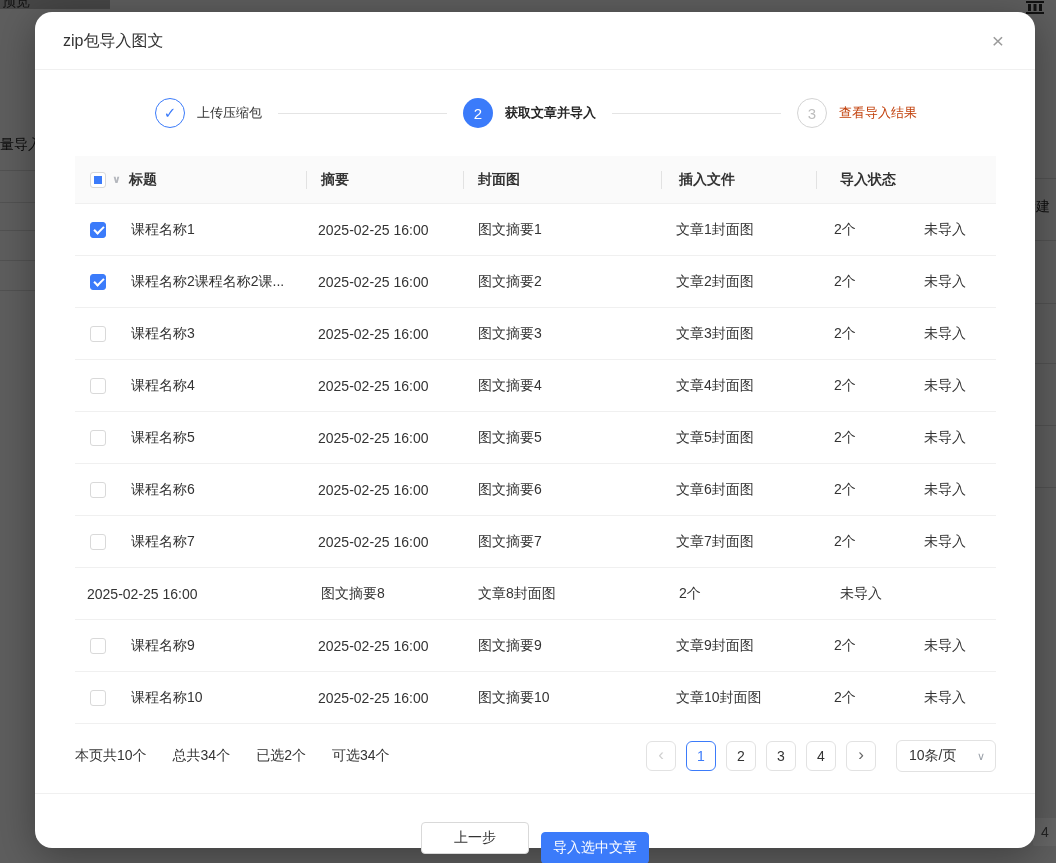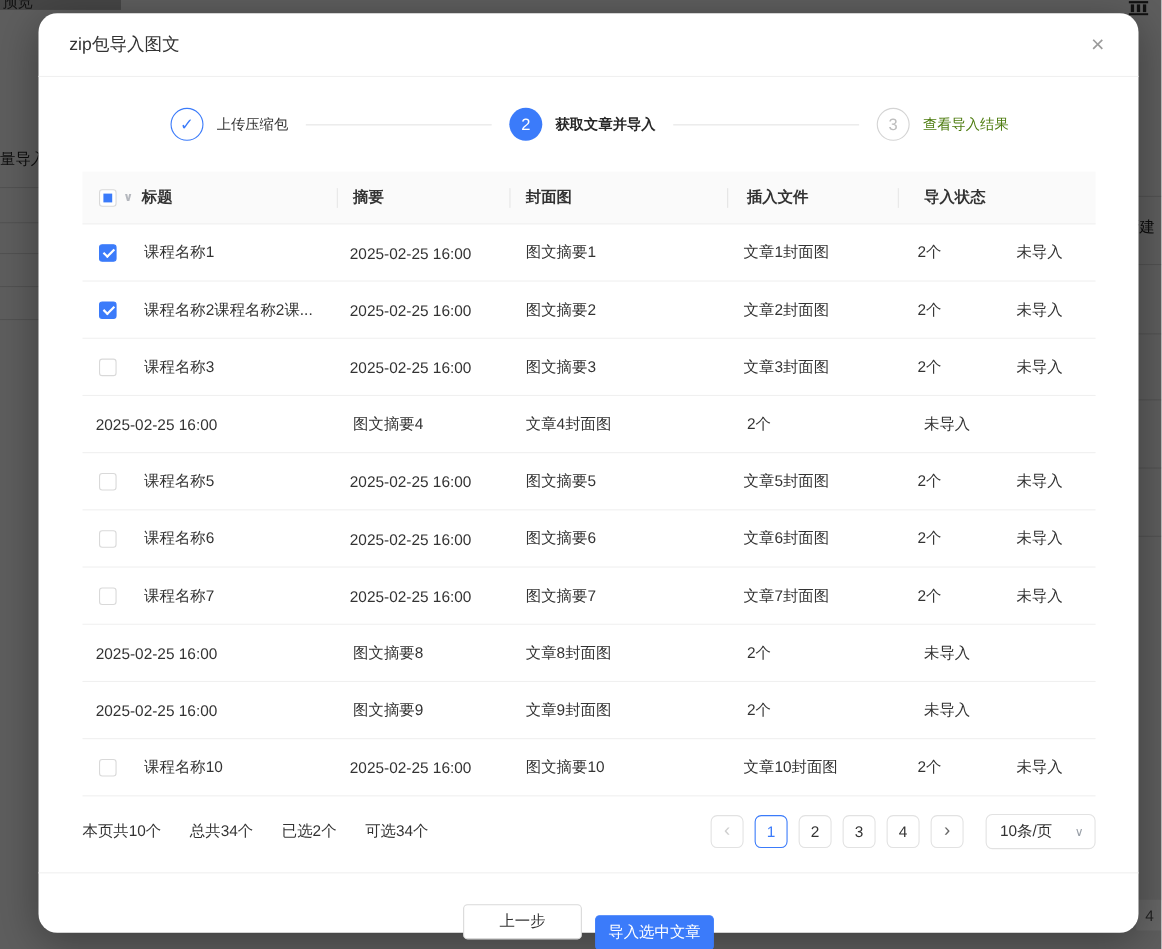--- a/index.html
+++ b/index.html
@@ -37,21 +37,21 @@
   .steps { display:flex; align-items:center; padding:28px 118px 28px 120px; height:86px; }
   .step { display:flex; align-items:center; white-space:nowrap; }
   .step-circle { width:30px; height:30px; border-radius:50%; display:flex; align-items:center;
                  justify-content:center; font-size:15px; flex:none; }
   .step-label { margin-left:12px; font-size:13px; }
   .step.done .step-circle { border:1px solid var(--blue); color:var(--blue); background:#fff; font-size:15px; }
   .step.done .step-label { color:#333; }
   .step.active .step-circle { background:var(--blue); color:#fff; }
   .step.active .step-label { color:#262626; font-weight:bold; }
   .step.pending .step-circle { border:1px solid #d4d4d4; color:#bdbdbd; background:#fff; }
-  .step.pending .step-label { color:#4d7c0f; }
+  .step.pending .step-label { color:#c2410c; }
   .step-line { flex:1; height:1px; background:#e4e4e4; margin:0 16px; }
 
   
   :root { --blue:#3b7bfa; --cols:231px 157px 198px 155px 84px 96px; }
   .table { margin:0 39px 0 40px; width:921px; }
   .thead { display:grid; grid-template-columns:var(--cols); height:48px; background:#fafafa;
            align-items:center; font-weight:bold; color:#333; border-bottom:1px solid #f0f0f0; }
   .thead .cell { position:relative; height:100%; display:flex; align-items:center; }
   .thead .cell.sep::before { content:""; position:absolute; left:0; top:15px; width:1px; height:18px; background:#e2e2e2; }
   .trow { display:grid; grid-template-columns:var(--cols); height:52px; align-items:center;
@@ -200,20 +200,24 @@
             <span class="checkbox"></span>
             <span class="row-title">课程名称3</span>
           </div>
           <div class="cell c-time">2025-02-25 16:00</div>
           <div class="cell c-summary">图文摘要3</div>
           <div class="cell c-cover">文章3封面图</div>
           <div class="cell c-files">2个</div>
           <div class="cell c-status">未导入</div>
         </div>
         <div class="trow">
+          <div class="cell c-first">
+            <span class="checkbox"></span>
+            <span class="row-title">课程名称4</span>
+          </div>
           <div class="cell c-time">2025-02-25 16:00</div>
           <div class="cell c-summary">图文摘要4</div>
           <div class="cell c-cover">文章4封面图</div>
           <div class="cell c-files">2个</div>
           <div class="cell c-status">未导入</div>
         </div>
         <div class="trow">
           <div class="cell c-first">
             <span class="checkbox"></span>
             <span class="row-title">课程名称5</span>
@@ -247,20 +251,24 @@
           <div class="cell c-status">未导入</div>
         </div>
         <div class="trow">
           <div class="cell c-time">2025-02-25 16:00</div>
           <div class="cell c-summary">图文摘要8</div>
           <div class="cell c-cover">文章8封面图</div>
           <div class="cell c-files">2个</div>
           <div class="cell c-status">未导入</div>
         </div>
         <div class="trow">
+          <div class="cell c-first">
+            <span class="checkbox"></span>
+            <span class="row-title">课程名称9</span>
+          </div>
           <div class="cell c-time">2025-02-25 16:00</div>
           <div class="cell c-summary">图文摘要9</div>
           <div class="cell c-cover">文章9封面图</div>
           <div class="cell c-files">2个</div>
           <div class="cell c-status">未导入</div>
         </div>
         <div class="trow">
           <div class="cell c-first">
             <span class="checkbox"></span>
             <span class="row-title">课程名称10</span>

